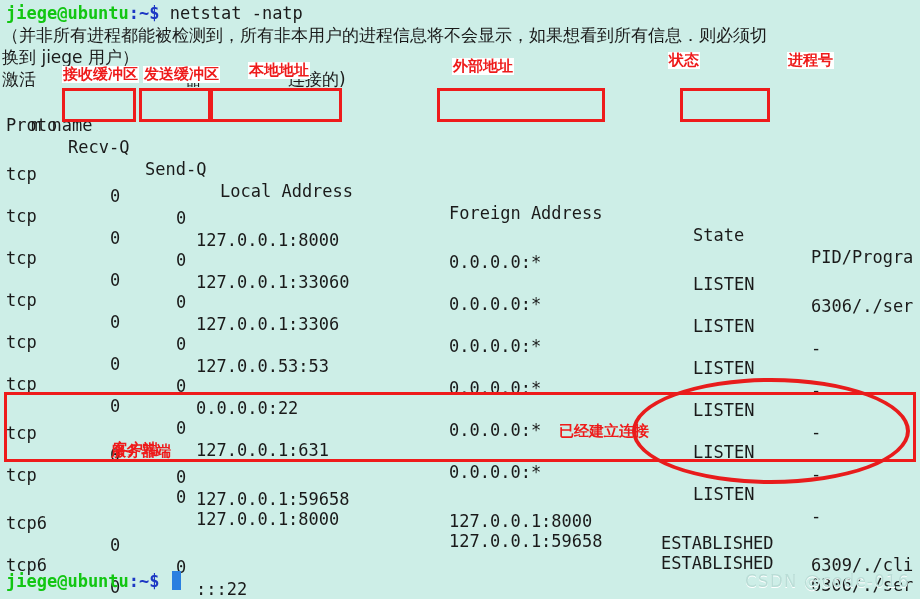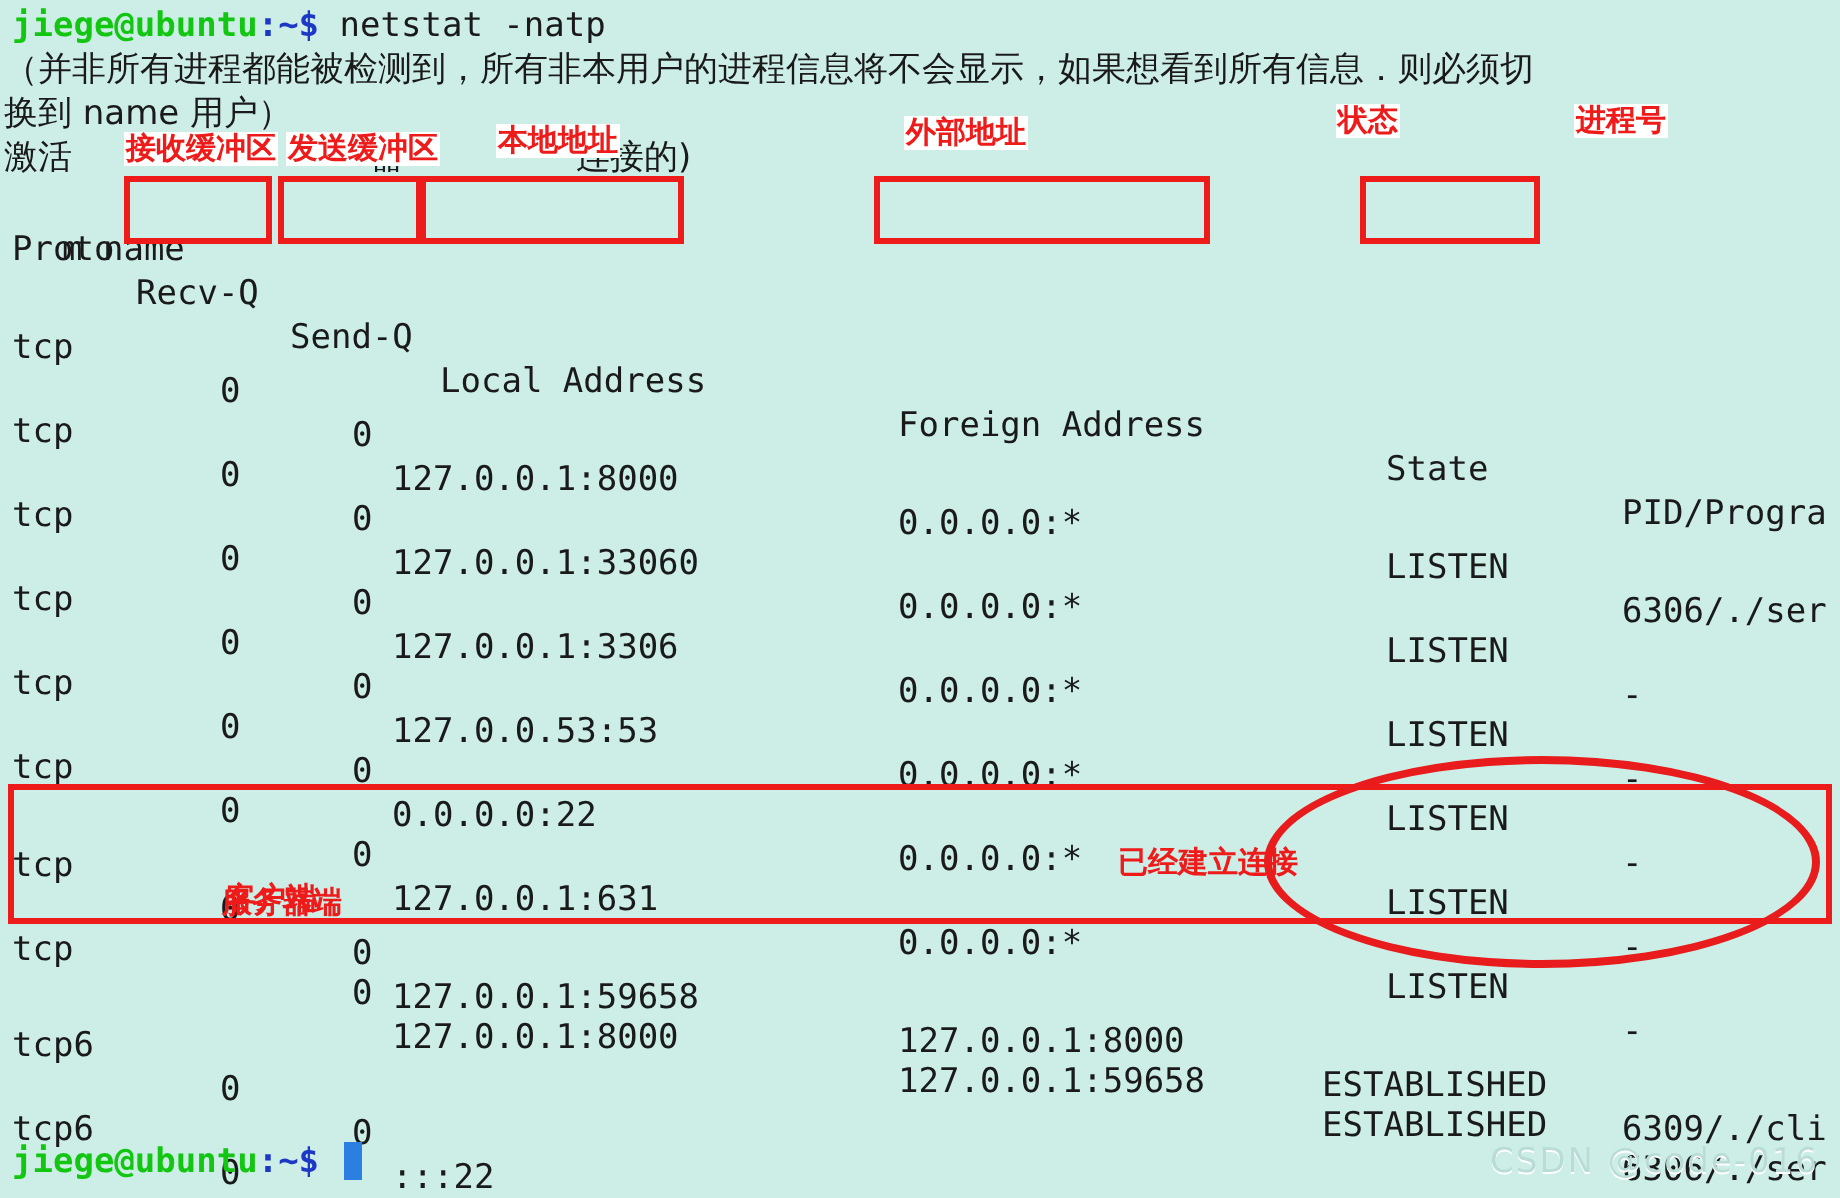--- a/index.html
+++ b/index.html
@@ -83,21 +83,21 @@
   }
 </style>
 </head>
 <body>
 
 <div id="terminal">
 
   <div class="line" style="top:2px;"><span class="prompt-user">jiege@ubuntu</span><span class="prompt-path">:~$</span><span class="cmd"> netstat -natp</span></div>
 
   <div class="line cn" style="top:24px;left:2px;">（并非所有进程都能被检测到，所有非本用户的进程信息将不会显示，如果想看到所有信息．则必须切</div>
-  <div class="line cn" style="top:46px;left:2px;">换到 name 用户）</div>
+  <div class="line cn" style="top:46px;left:2px;">换到 jiege 用户）</div>
   <div class="line cn" style="top:68px;left:2px;">激活</div>
   <div class="line cn" style="top:68px;left:185px;">器</div>
   <div class="line cn" style="top:68px;left:288px;">连接的)</div>
 
   <div class="row" style="top:92px;">
     <span class="col" style="left:0px;text-align:right;">Proto</span>
     <span class="col" style="left:62px;">Recv-Q</span>
     <span class="col" style="left:139px;">Send-Q</span>
     <span class="col" style="left:214px;">Local Address</span>
     <span class="col" style="left:443px;">Foreign Address</span>

